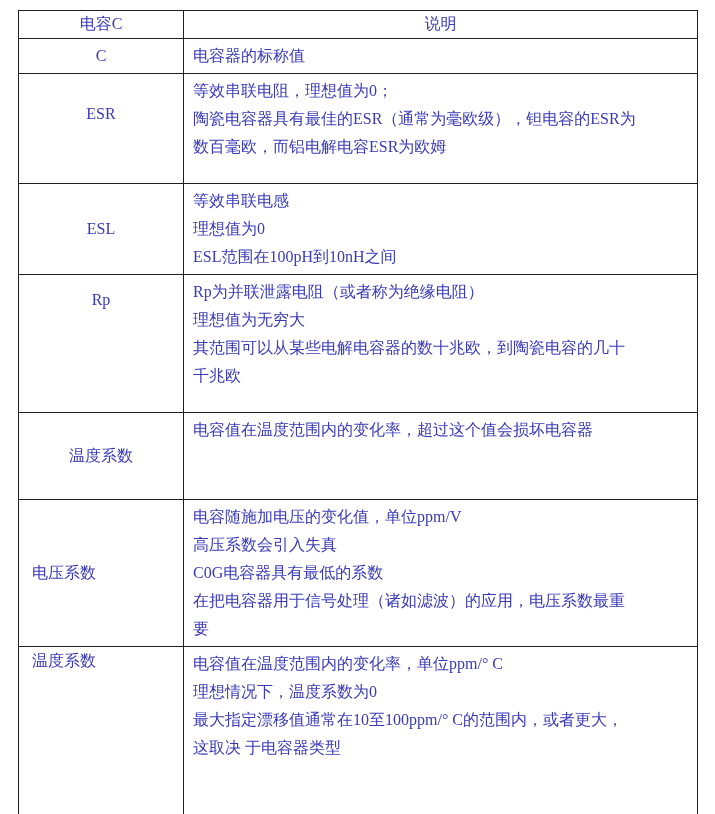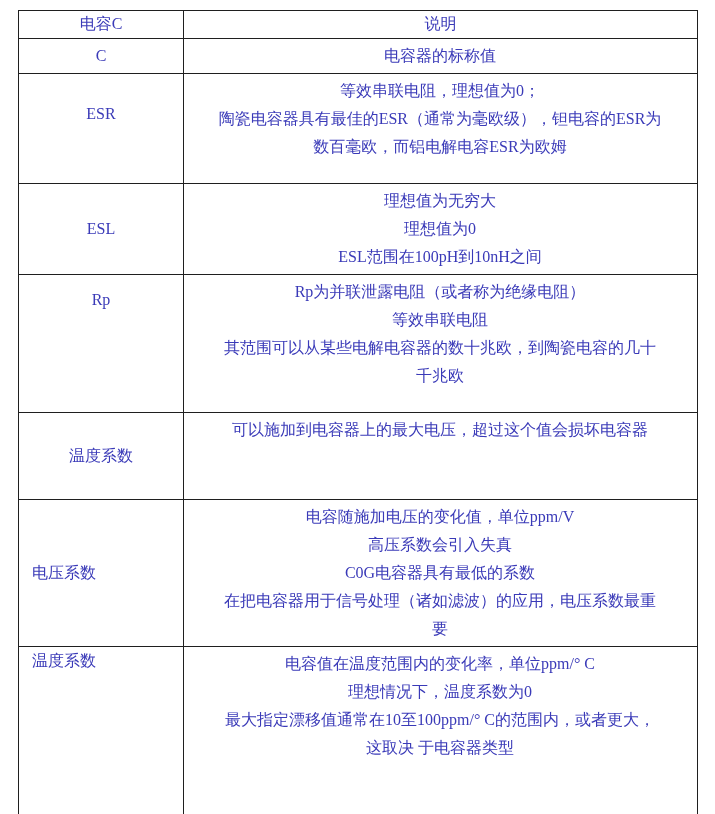--- a/index.html
+++ b/index.html
@@ -17,21 +17,21 @@
   }
   col.c1 { width:165px; }
   col.c2 { width:514px; }
 
   th, td { border:1px solid #1f1f1f; padding:0; font-weight:normal; }
 
   th.hdr { text-align:center; vertical-align:middle; }
 
   td.param { text-align:center; vertical-align:middle; }
   td.desc  {
-    text-align:center; vertical-align:top;
+    text-align:left; vertical-align:top;
     padding:3px 10px 3px 9px;
     white-space:pre-line; line-height:28px;
   }
 
   
   tr.r-head { height:28px; }
   tr.r-c    { height:27px; }
   tr.r-esr  { height:110px; }
   tr.r-esl  { height:87px; }
   tr.r-rp   { height:138px; }
@@ -69,36 +69,36 @@
 
     <tr class="r-esr">
       <td class="param v-top pt-esr">ESR</td>
       <td class="desc">等效串联电阻，理想值为0；
 陶瓷电容器具有最佳的ESR（通常为毫欧级），钽电容的ESR为
 数百毫欧，而铝电解电容ESR为欧姆</td>
     </tr>
 
     <tr class="r-esl">
       <td class="param">ESL</td>
-      <td class="desc">理想值为无穷大
+      <td class="desc">等效串联电感
 理想值为0
 ESL范围在100pH到10nH之间</td>
     </tr>
 
     <tr class="r-rp">
       <td class="param v-top pt-rp">Rp</td>
       <td class="desc">Rp为并联泄露电阻（或者称为绝缘电阻）
-等效串联电阻
+理想值为无穷大
 其范围可以从某些电解电容器的数十兆欧，到陶瓷电容的几十
 千兆欧</td>
     </tr>
 
     <tr class="r-vr">
       <td class="param">温度系数</td>
-      <td class="desc">可以施加到电容器上的最大电压，超过这个值会损坏电容器</td>
+      <td class="desc">电容值在温度范围内的变化率，超过这个值会损坏电容器</td>
     </tr>
 
     <tr class="r-vc">
       <td class="param h-left">电压系数</td>
       <td class="desc">电容随施加电压的变化值，单位ppm/V
 高压系数会引入失真
 C0G电容器具有最低的系数
 在把电容器用于信号处理（诸如滤波）的应用，电压系数最重
 要</td>
     </tr>

